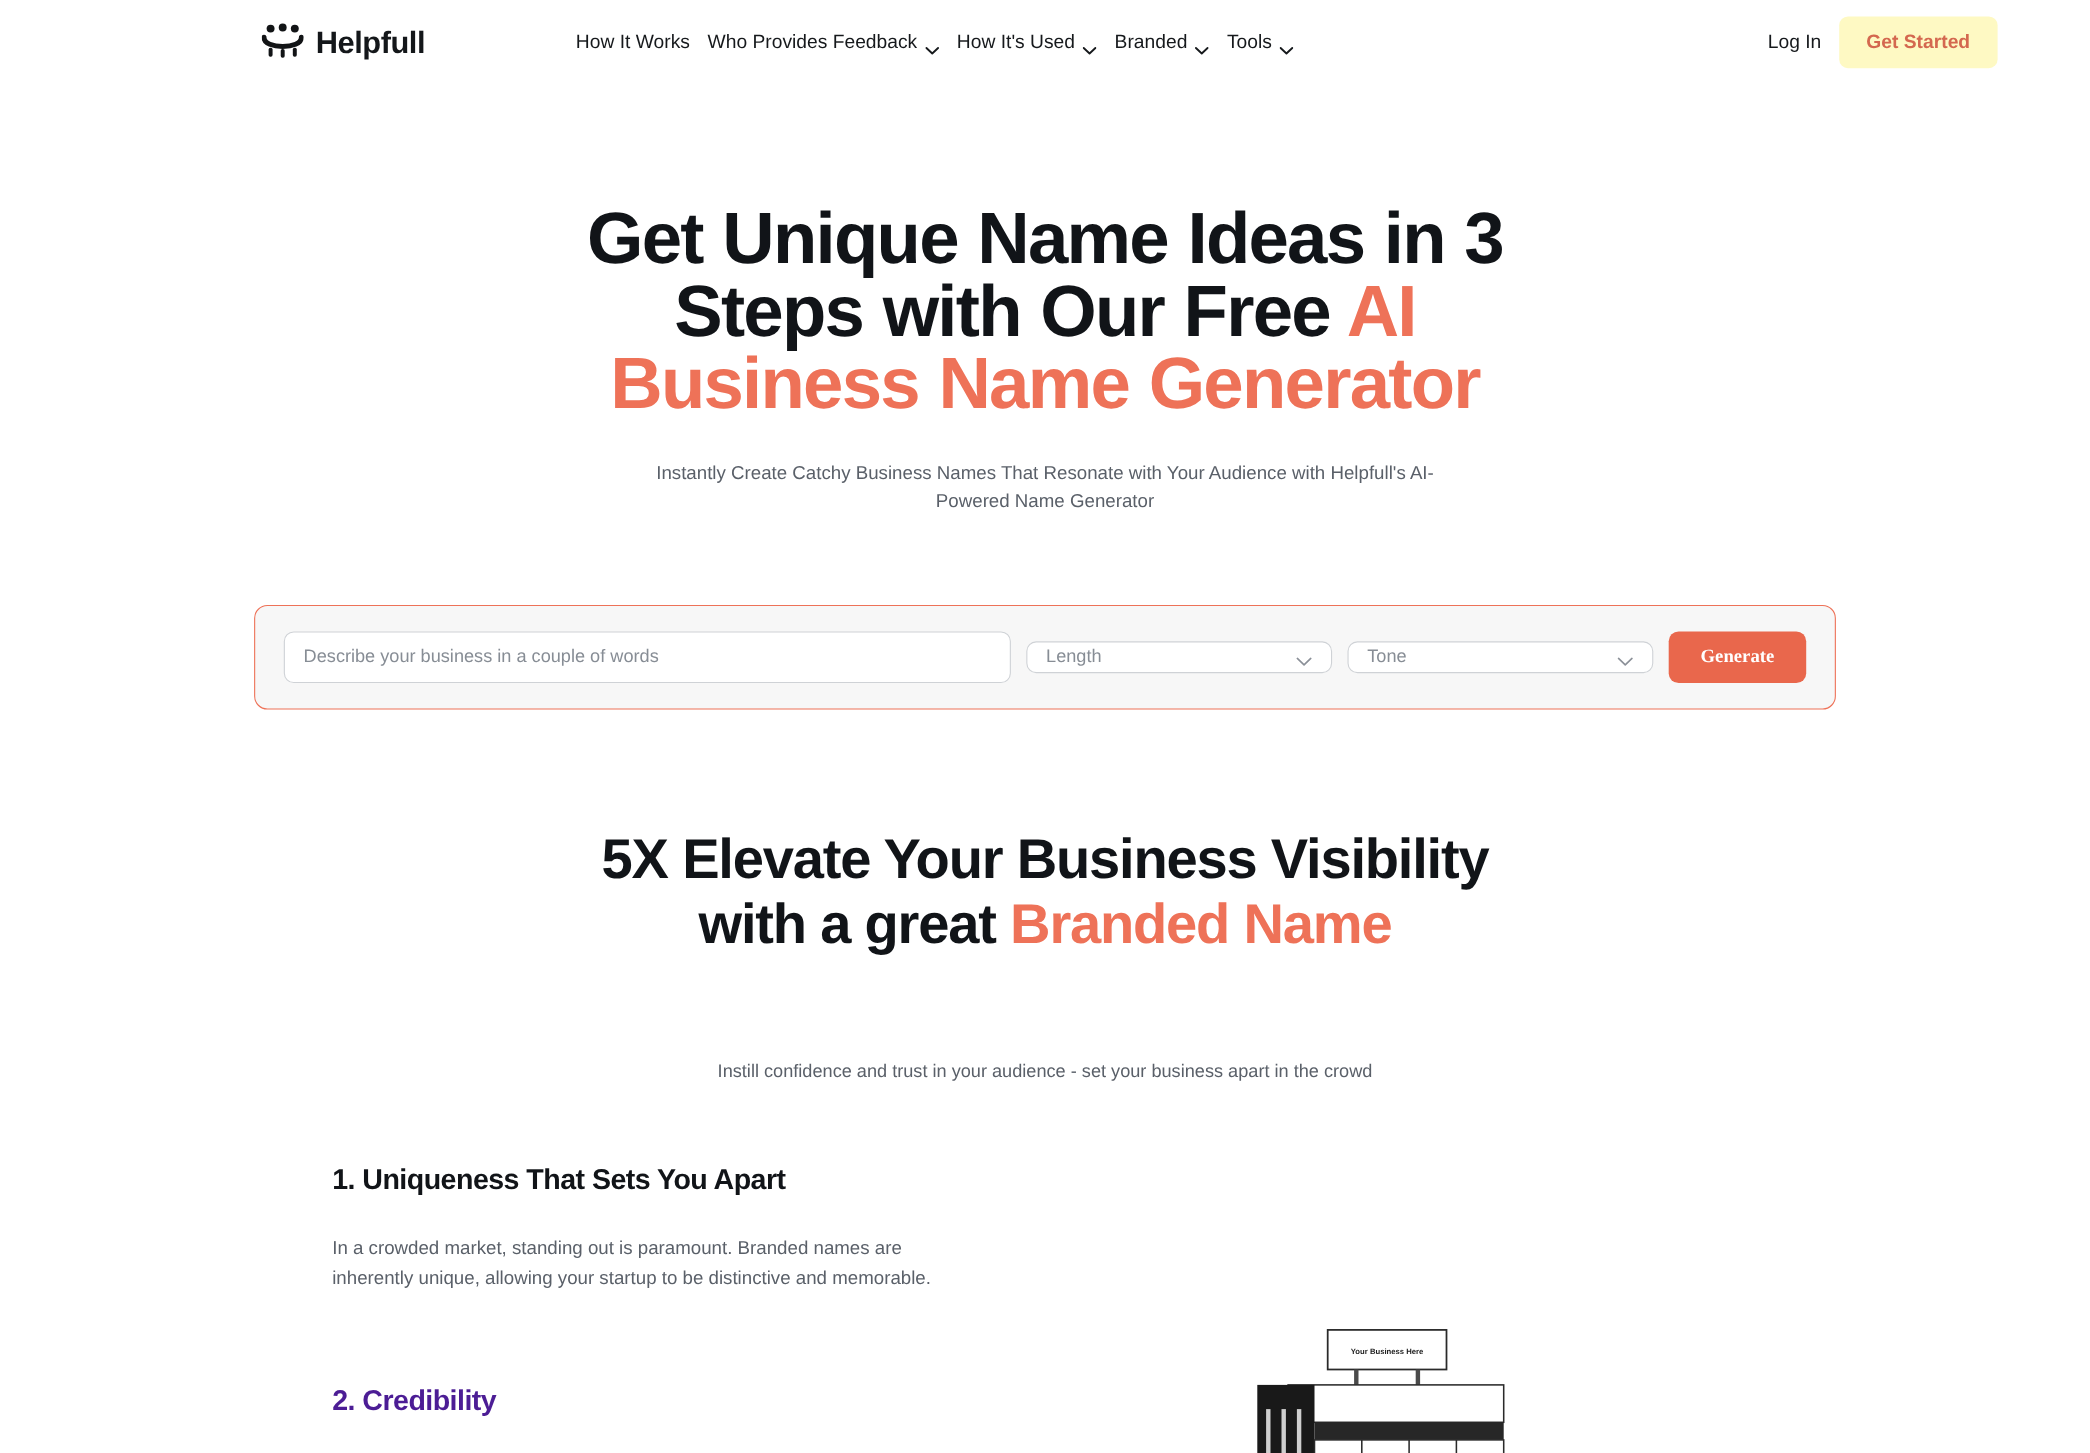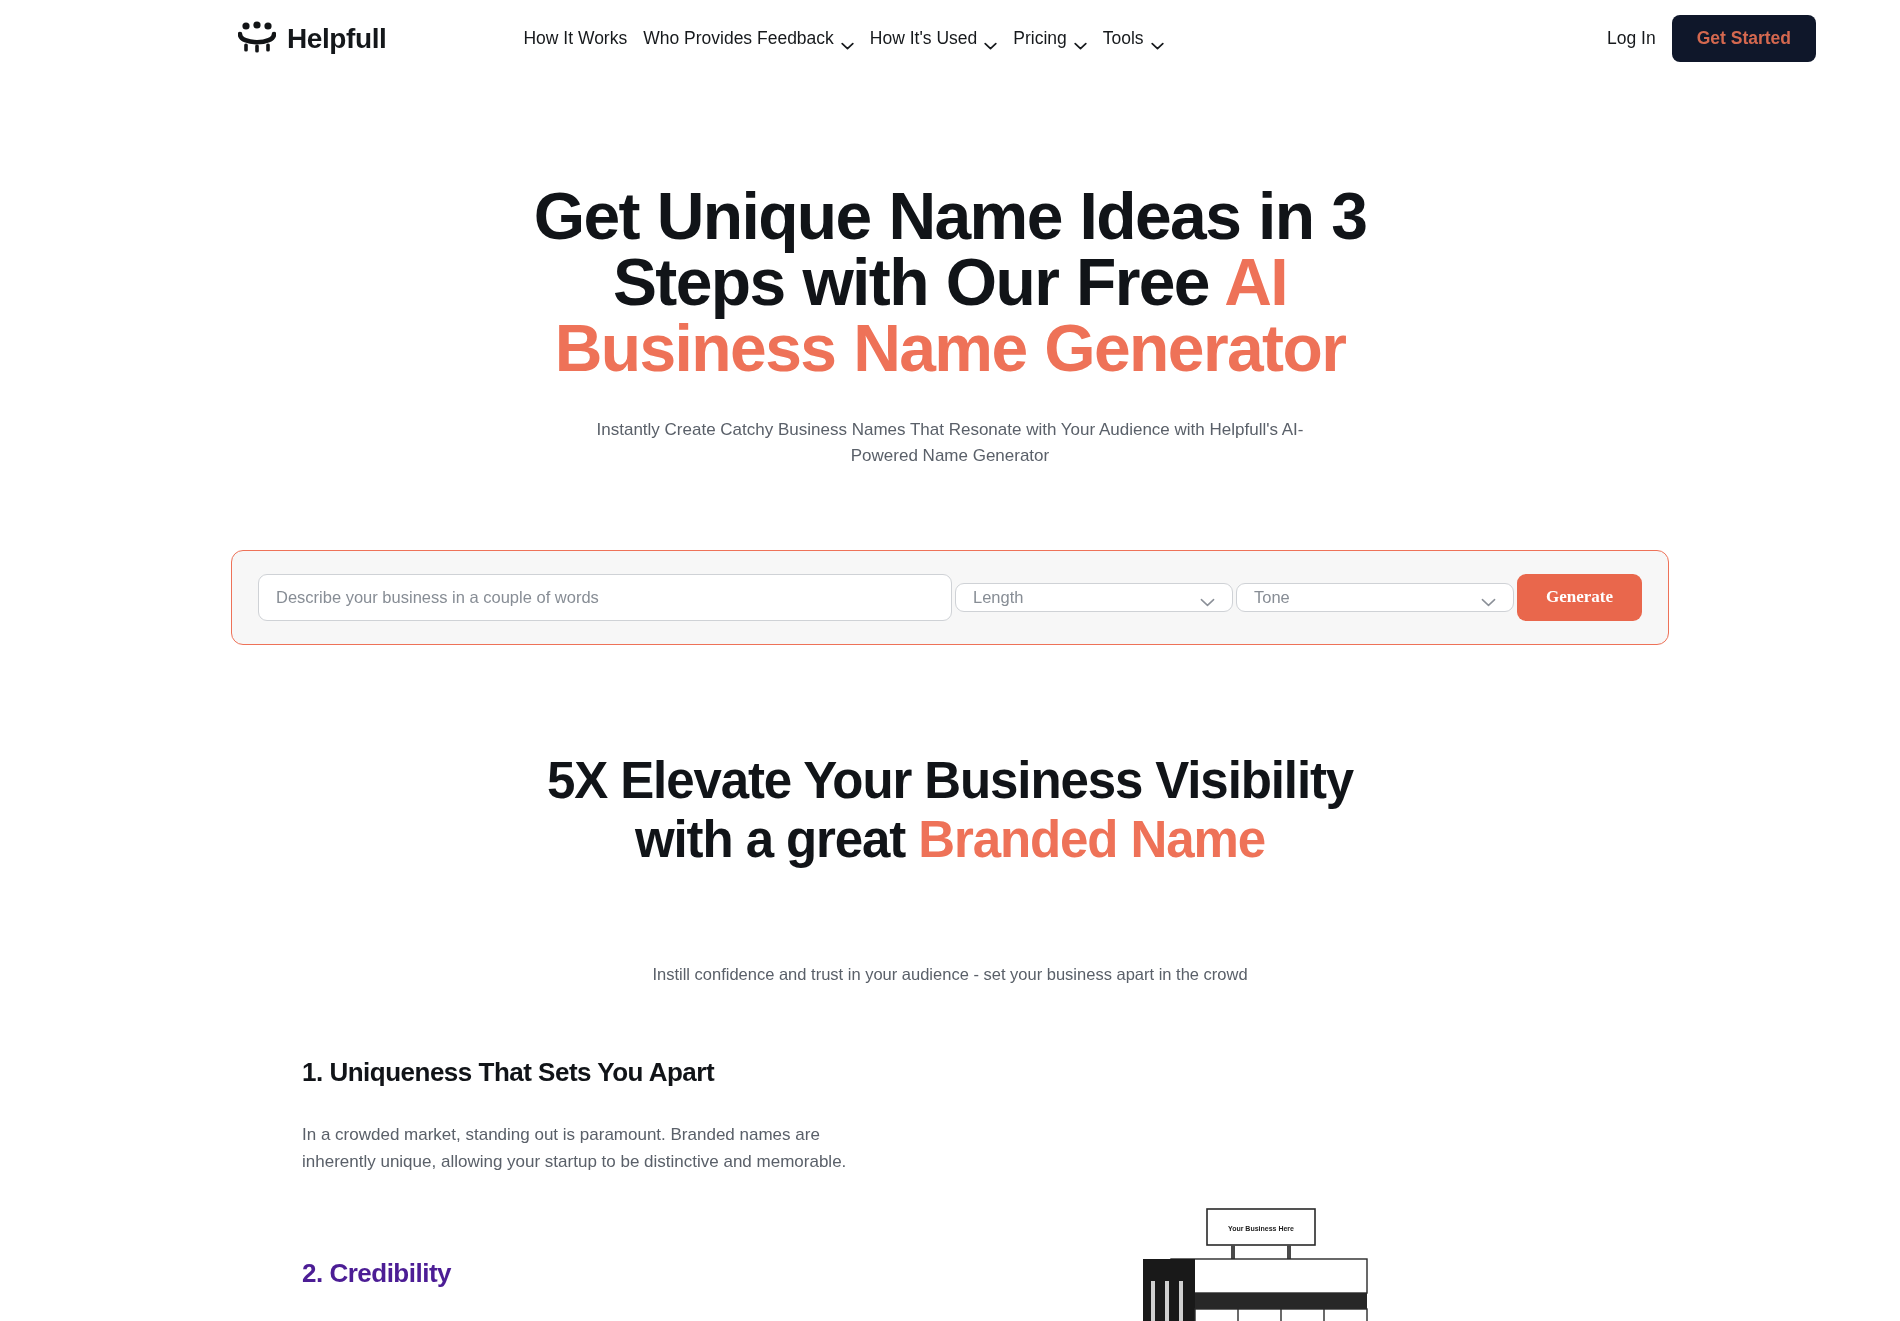--- a/index.html
+++ b/index.html
@@ -67,21 +67,21 @@
   }
   .login-link {
     font-size: 17.5px;
     font-weight: 500;
     color: #16191c;
     text-decoration: none;
     cursor: pointer;
     white-space: nowrap;
   }
   .cta-button {
-    background: #0f172a;
+    background: #fef9c3;
     color: #d4684f;
     font-size: 17.5px;
     font-weight: 600;
     border: none;
     border-radius: 8px;
     padding: 13px 25px;
     cursor: pointer;
     font-family: inherit;
     white-space: nowrap;
   }
@@ -114,21 +114,21 @@
   
   .generator-wrap {
     margin: 80px auto 0;
     width: 1438px;
     background: #f7f7f7;
     border: 1.5px solid #ee7258;
     border-radius: 12px;
     padding: 23px 26px;
     display: flex;
     align-items: center;
-    gap: 3px;
+    gap: 14px;
   }
   .desc-input {
     flex: 1 1 auto;
     height: 47px;
     border: 1px solid #cfd2d6;
     border-radius: 9px;
     background: #ffffff;
     padding: 0 17px;
     font-size: 16.5px;
     font-family: inherit;
@@ -280,21 +280,21 @@
     <div class="nav-item">
       <span>How It's Used</span>
       <span class="chev">
         <svg viewBox="0 0 13 8" width="13" height="8">
             <path d="M1.2 1.6 L6.5 6.6 L11.8 1.6" fill="none" stroke="#16191c" stroke-width="1.7" stroke-linecap="round" stroke-linejoin="round"></path>
           </svg>
       </span>
     </div>
 
     <div class="nav-item">
-      <span>Pricing</span>
+      <span>Branded</span>
       <span class="chev">
         <svg viewBox="0 0 13 8" width="13" height="8">
             <path d="M1.2 1.6 L6.5 6.6 L11.8 1.6" fill="none" stroke="#16191c" stroke-width="1.7" stroke-linecap="round" stroke-linejoin="round"></path>
           </svg>
       </span>
     </div>
 
     <div class="nav-item">
       <span>Tools</span>
       <span class="chev">

